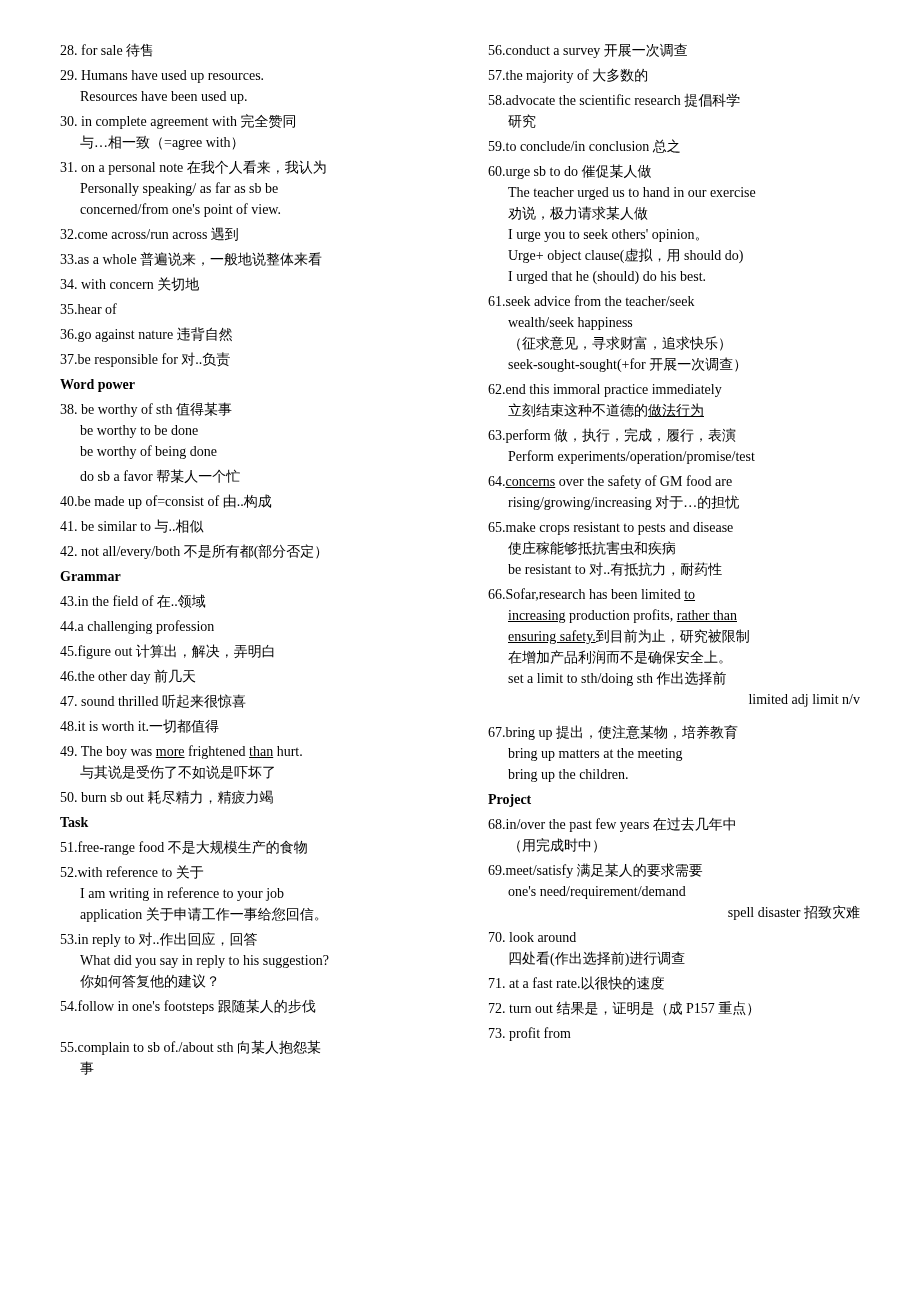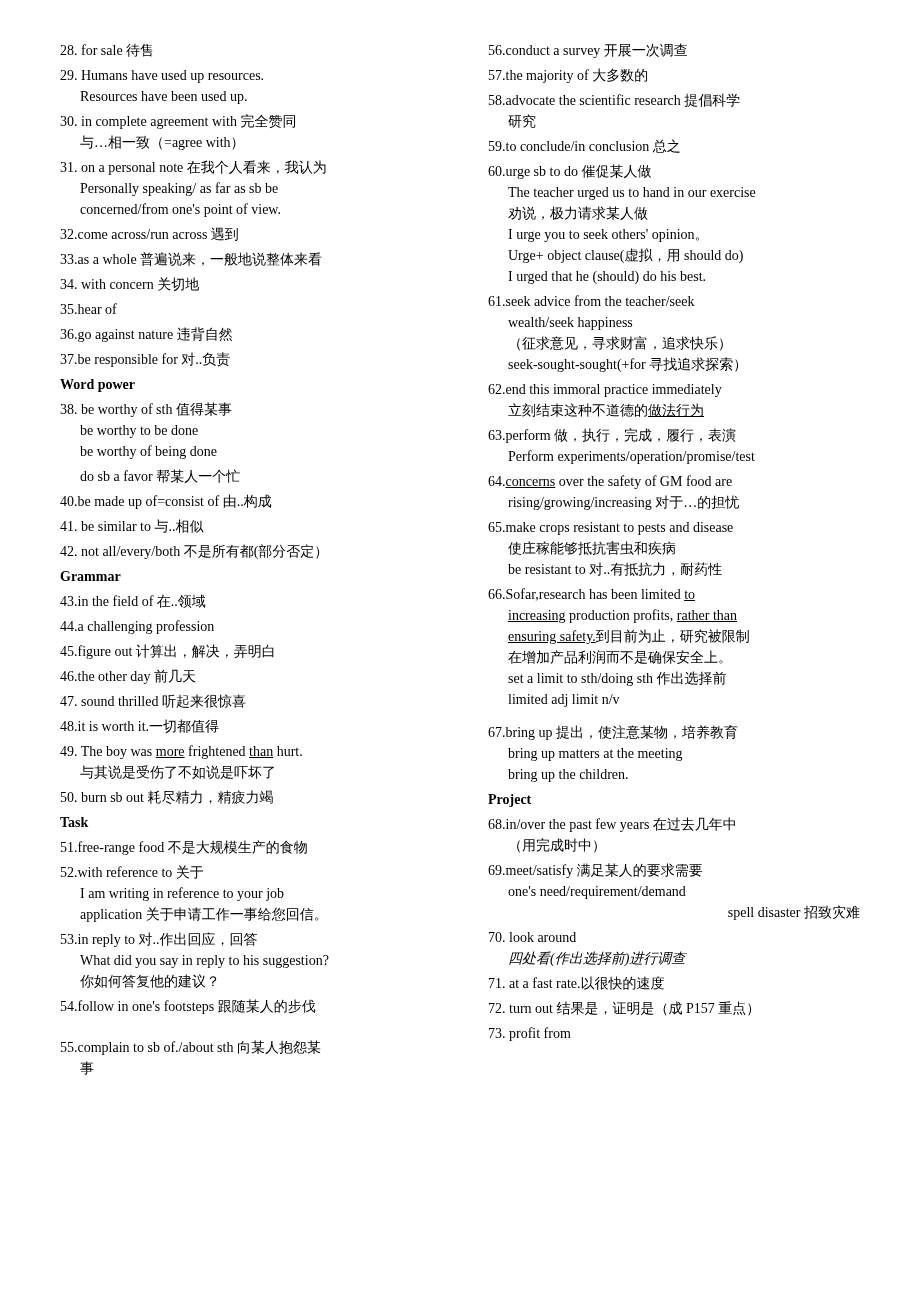--- a/index.html
+++ b/index.html
@@ -123,21 +123,21 @@
         <span style="display: block; padding-left: 20px;">The teacher urged us to hand in our exercise</span>
         <span style="display: block; padding-left: 20px;">劝说，极力请求某人做</span>
         <span style="display: block; padding-left: 20px;">I urge you to seek others' opinion。</span>
         <span style="display: block; padding-left: 20px;">Urge+ object clause(虚拟，用 should do)</span>
         <span style="display: block; padding-left: 20px;">I urged that he (should) do his best.</span>
       </div>
       <div class="entry">
         <span style="display: block;">61.seek advice from the teacher/seek</span>
         <span style="display: block; padding-left: 20px;">wealth/seek happiness</span>
         <span style="display: block; padding-left: 20px;">（征求意见，寻求财富，追求快乐）</span>
-        <span style="display: block; padding-left: 20px;">seek-sought-sought(+for 寻找追求探索）</span>
+        <span style="display: block; padding-left: 20px;">seek-sought-sought(+for 开展一次调查）</span>
       </div>
       <div class="entry">
         <span style="display: block;">62.end this immoral practice immediately</span>
         <span style="display: block; padding-left: 20px;">立刻结束这种不道德的<span style="text-decoration:underline">做法行为</span></span>
       </div>
       <div class="entry">
         <span style="display: block;">63.perform 做，执行，完成，履行，表演</span>
         <span style="display: block; padding-left: 20px;">Perform experiments/operation/promise/test</span>
       </div>
       <div class="entry">
@@ -148,40 +148,40 @@
         <span style="display: block;">65.make crops resistant to pests and disease</span>
         <span style="display: block; padding-left: 20px;">使庄稼能够抵抗害虫和疾病</span>
         <span style="display: block; padding-left: 20px;">be resistant to 对..有抵抗力，耐药性</span>
       </div>
       <div class="entry">
         <span style="display: block;">66.Sofar,research has been limited <span style="text-decoration:underline">to</span></span>
         <span style="display: block; padding-left: 20px;"><span style="text-decoration:underline">increasing</span> production profits, <span style="text-decoration:underline">rather than</span></span>
         <span style="display: block; padding-left: 20px;"><span style="text-decoration:underline">ensuring safety.</span>到目前为止，研究被限制</span>
         <span style="display: block; padding-left: 20px;">在增加产品利润而不是确保安全上。</span>
         <span style="display: block; padding-left: 20px;">set a limit to sth/doing sth 作出选择前</span>
-        <span style="display: block; padding-left: 20px;">limited adj limit n/v</span>
+        <span style="display: block; padding-left: 20px; text-align: right;">limited adj limit n/v</span>
       </div>
       <div class="entry">
         <span style="display: block; margin-top: 12px;">67.bring up 提出，使注意某物，培养教育</span>
         <span style="display: block; padding-left: 20px;">bring up matters at the meeting</span>
         <span style="display: block; padding-left: 20px;">bring up the children.</span>
       </div>
       <div class="entry section-label">Project</div>
       <div class="entry">
         <span style="display: block;">68.in/over the past few years 在过去几年中</span>
         <span style="display: block; padding-left: 20px;">（用完成时中）</span>
       </div>
       <div class="entry">
         <span style="display: block;">69.meet/satisfy 满足某人的要求需要</span>
         <span style="display: block; padding-left: 20px;">one's need/requirement/demand</span>
         <span style="display: block; padding-left: 20px; text-align: right;">spell disaster 招致灾难</span>
       </div>
       <div class="entry">
         <span style="display: block;">70. look around</span>
-        <span style="display: block; padding-left: 20px; font-style: italic;">四处看(作出选择前)进行调查</span>
+        <span style="display: block; padding-left: 20px;">四处看(作出选择前)进行调查</span>
       </div>
       <div class="entry">71. at a fast rate.以很快的速度</div>
       <div class="entry">
         <span style="display: block;">72. turn out 结果是，证明是（成 P157 重点）</span>
       </div>
       <div class="entry">73. profit from</div>
     </div>
 </div>
 
 </body></html>

